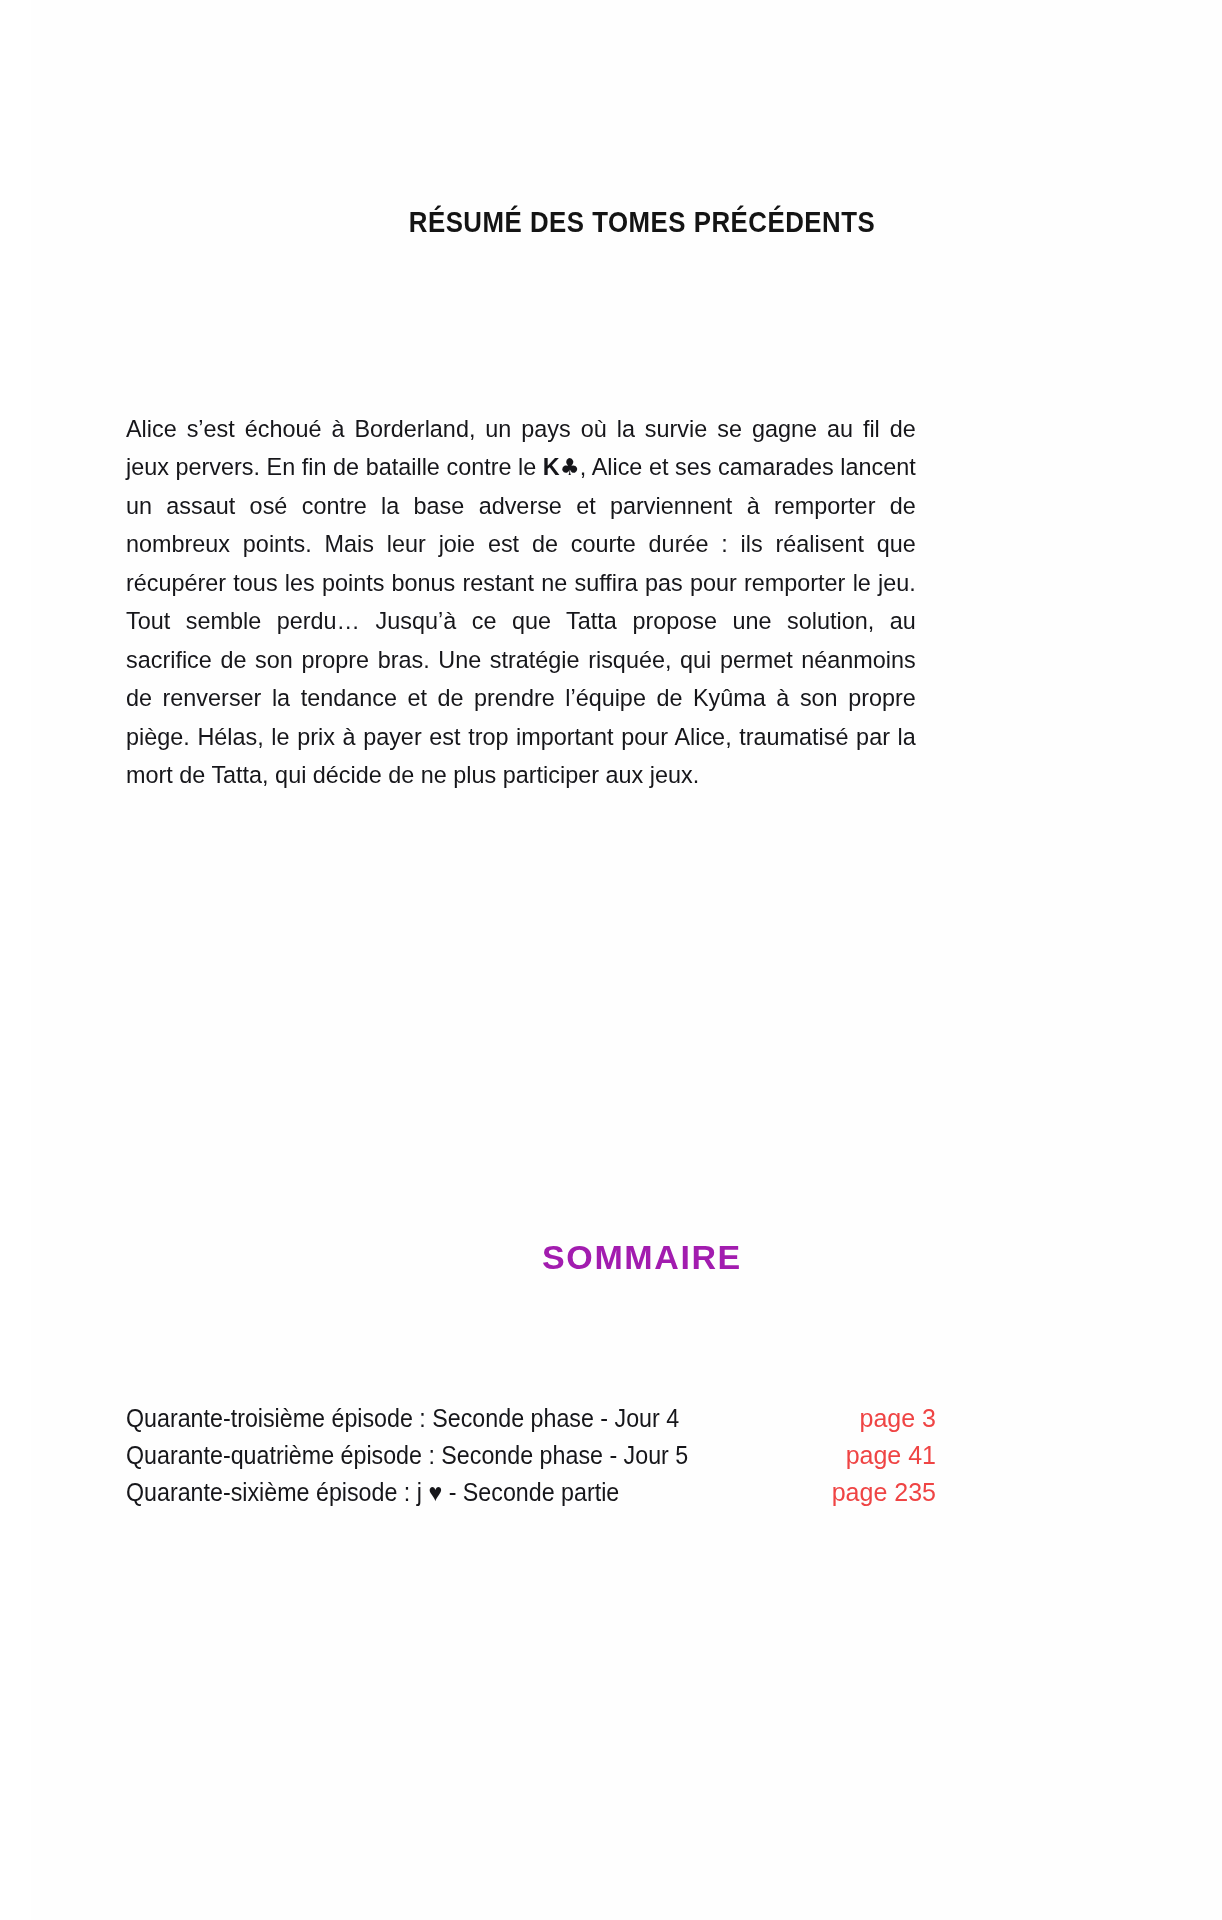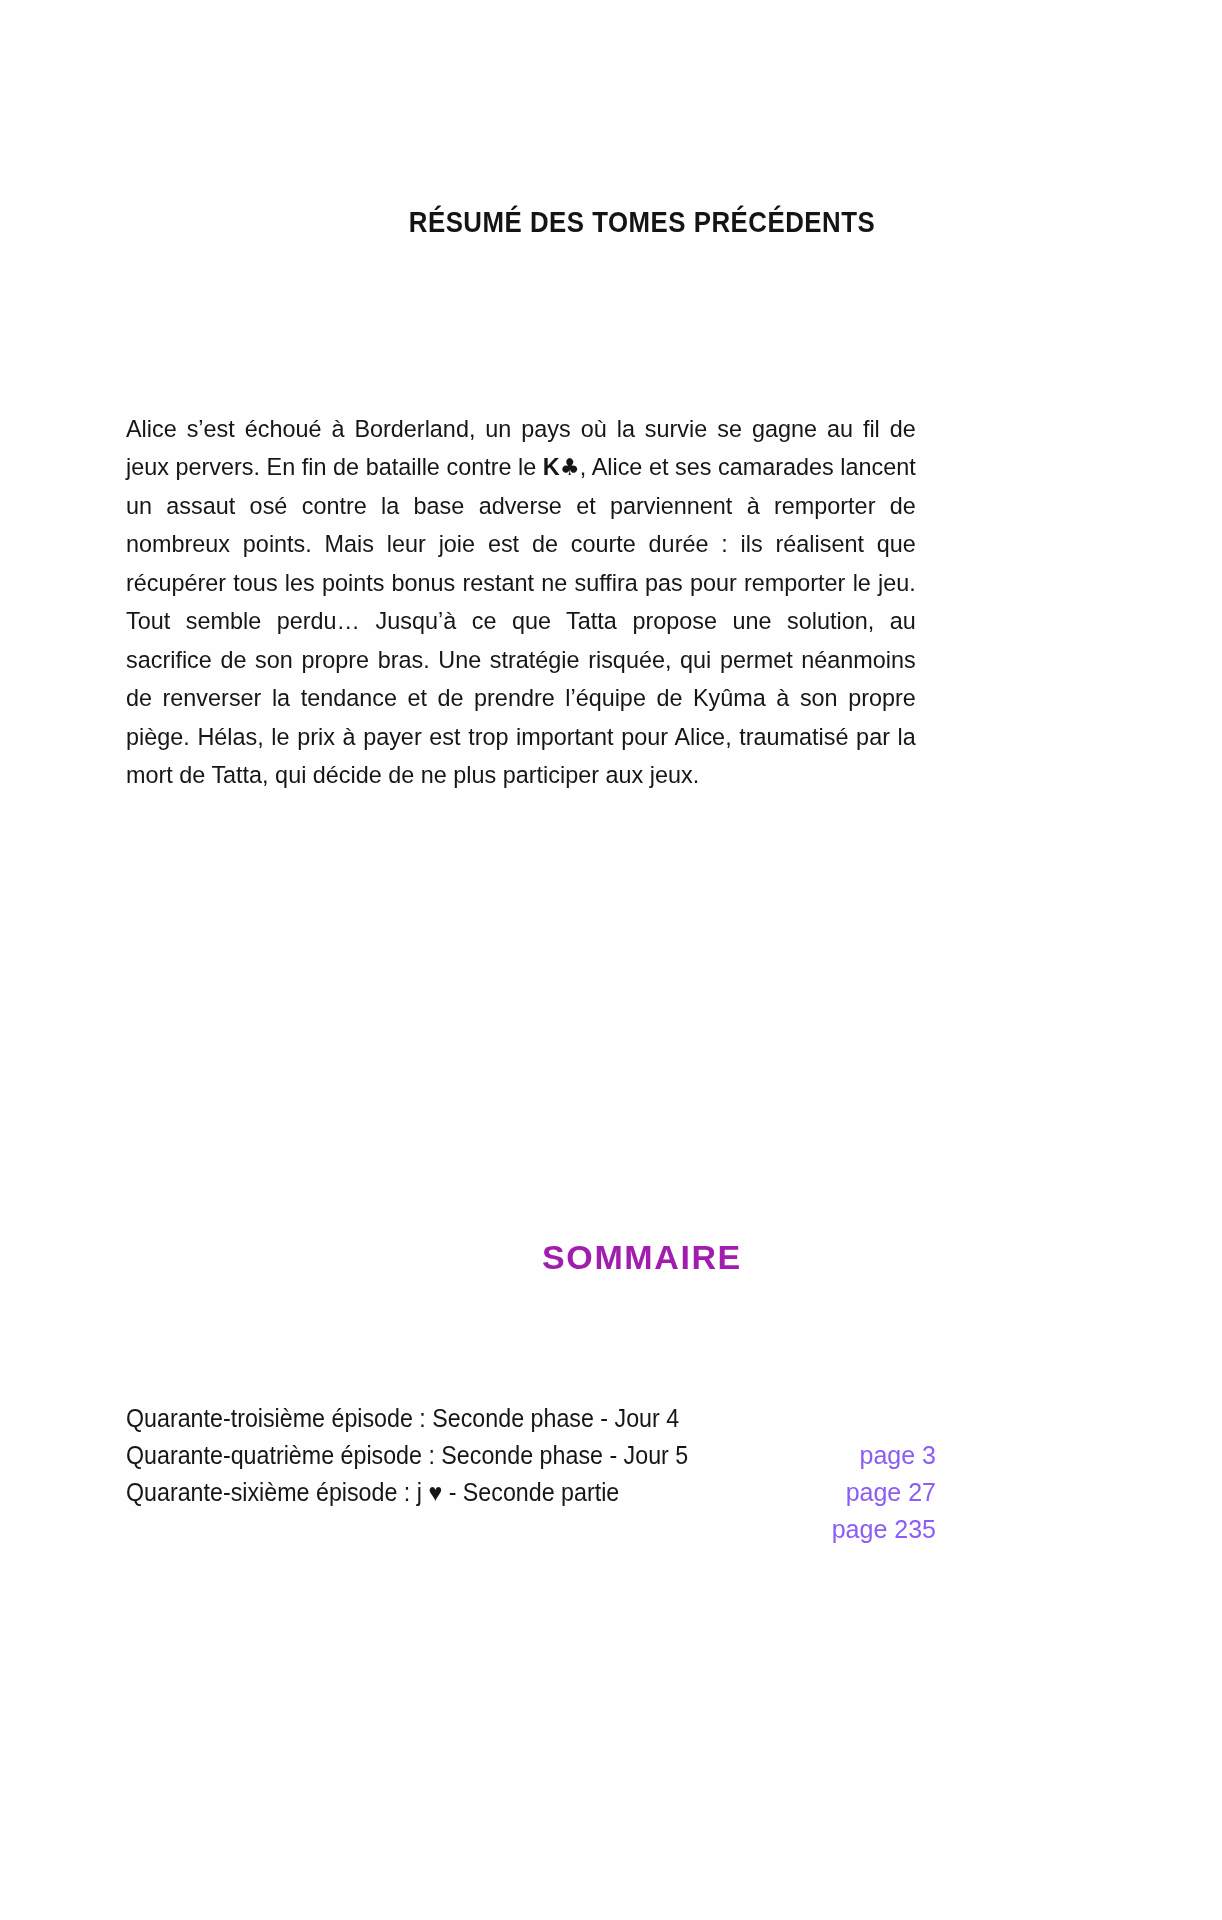--- a/index.html
+++ b/index.html
@@ -85,34 +85,33 @@
     top: 1400px;
     left: 95px;
     width: 810px;
   }
   .toc-row {
     display: flex;
     align-items: baseline;
     height: 37px;
     line-height: 37px;
     white-space: nowrap;
-    flex-direction: column;
   }
   .toc-label {
     font-family: "Liberation Sans", "DejaVu Sans", sans-serif;
     font-size: 25px;
     color: #16161a;
     transform: scaleX(0.93);
     transform-origin: left center;
     flex: 0 0 auto;
   }
   .toc-page {
     font-family: "Liberation Sans", "DejaVu Sans", sans-serif;
     font-size: 25px;
-    color: #8b5cf6;
+    color: #ef4444;
     text-align: right;
     flex: 0 0 auto;
     margin-left: auto;
   }
 </style>
 </head>
 <body>
 
 <div class="page">
 
@@ -124,21 +123,21 @@
 
   <div class="toc">
 
     <div class="toc-row">
       <span class="toc-label">Quarante-troisième épisode : Seconde phase - Jour 4</span>
       <span class="toc-page">page 3</span>
     </div>
 
     <div class="toc-row">
       <span class="toc-label">Quarante-quatrième épisode : Seconde phase - Jour 5</span>
-      <span class="toc-page">page 27</span>
+      <span class="toc-page">page 41</span>
     </div>
 
 
     <div class="toc-row">
       <span class="toc-label">Quarante-sixième épisode : j ♥ - Seconde partie</span>
       <span class="toc-page">page 235</span>
     </div>
 
   </div>
 

